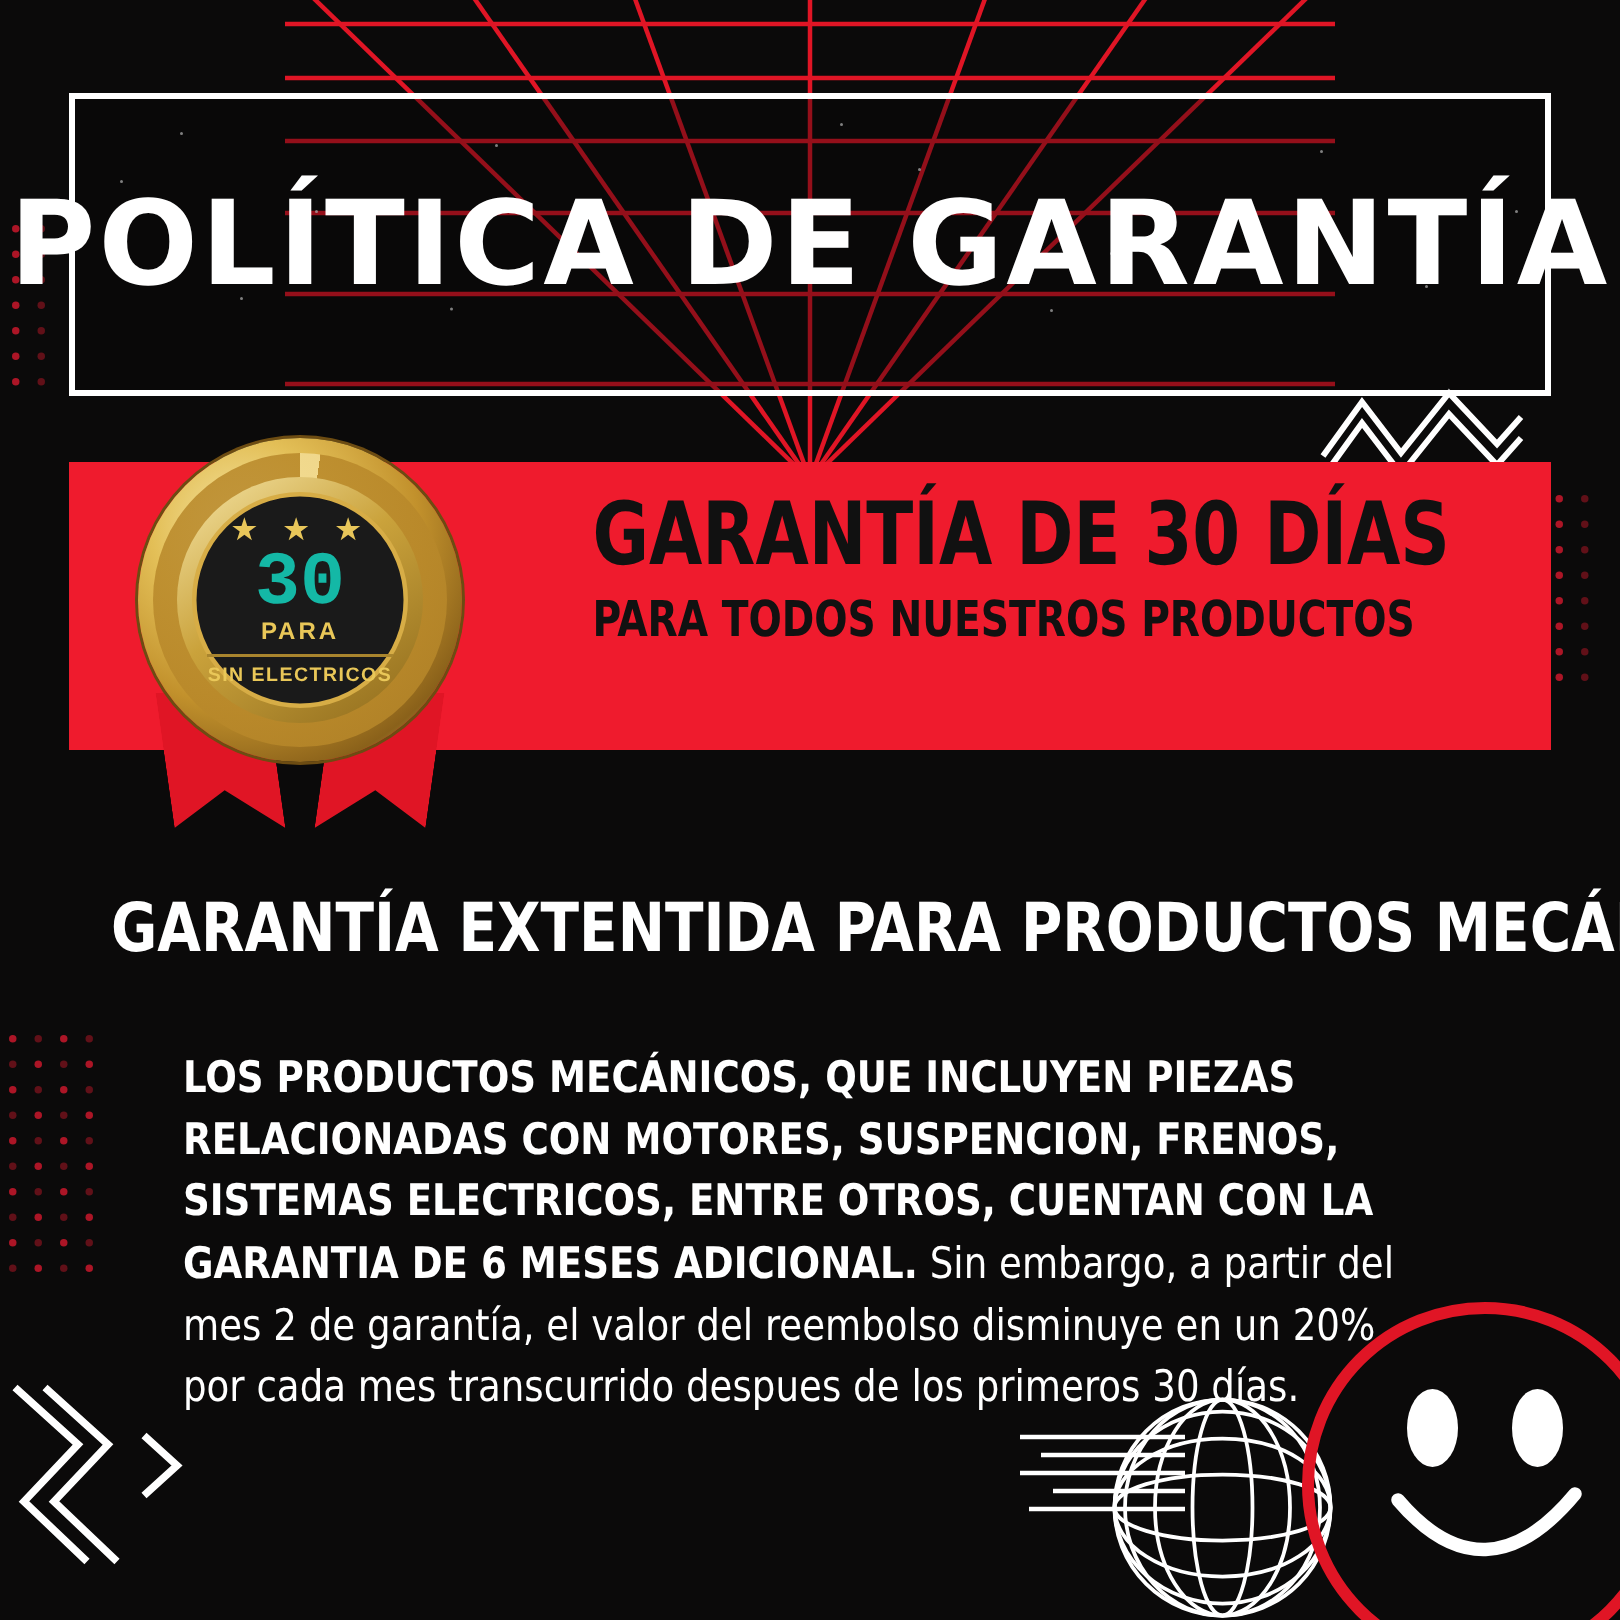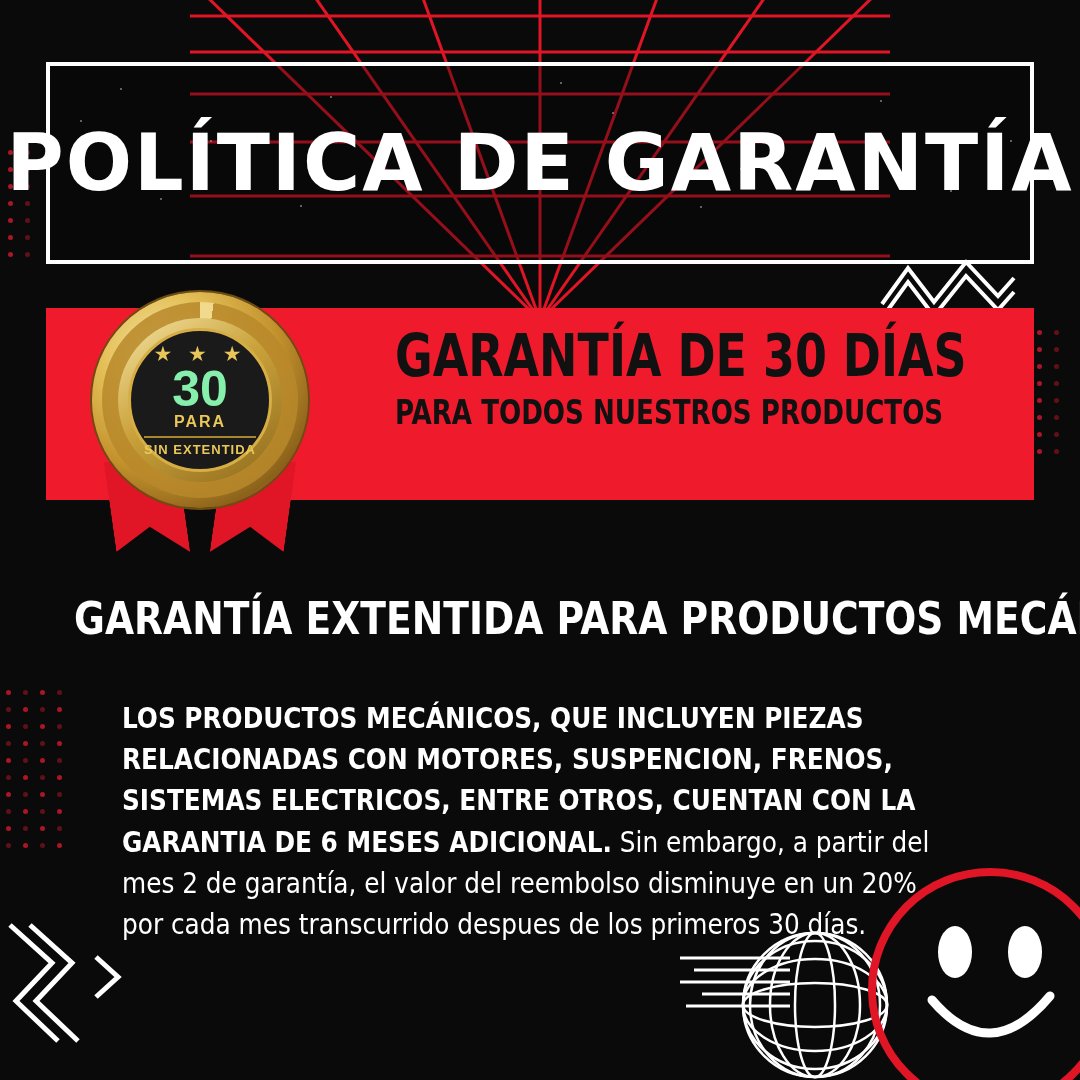--- a/index.html
+++ b/index.html
@@ -163,22 +163,22 @@
   .medal-core {
     position: absolute; inset: 36px;
     border-radius: 50%;
     background: #1a1a1a;
     border: 3px solid #d9b košt;
     border: 3px solid #d7ad46;
     display: flex; flex-direction: column; align-items: center; justify-content: center;
   }
   .stars { color: #e8c65a; font-size: 21px; letter-spacing: 5px; line-height: 1; margin-bottom: 2px; }
   .medal-num {
-    font-family: Liberation Sans, sans-serif;
-    font-size: 50px; font-weight: 800; color: #86efac; line-height: .95;
+    font-family: Liberation Mono, monospace;
+    font-size: 50px; font-weight: 800; color: #14b8a6; line-height: .95;
   }
   .medal-dias { font-size: 16px; font-weight: 700; color: #e9c758; letter-spacing: 2px; line-height: 1; }
   .medal-sin {
     font-size: 13px; font-weight: 700; color: #e9c758; letter-spacing: 1px;
     margin-top: 6px; padding-top: 4px; border-top: 2px solid #a9852e;
   }
 
   
   .section-heading {
     position: absolute;
@@ -450,21 +450,21 @@
 
   <div class="badge-wrap">
     <div class="ribbon-left"></div>
     <div class="ribbon-right"></div>
     <div class="medal">
       <div class="medal-inner"></div>
       <div class="medal-core">
         <div class="stars">★ ★ ★</div>
         <div class="medal-num">30</div>
         <div class="medal-dias">PARA</div>
-        <div class="medal-sin">SIN EXTENTIDA</div>
+        <div class="medal-sin">SIN ELECTRICOS</div>
       </div>
     </div>
   </div>
 
   <div class="section-heading">GARANTÍA EXTENTIDA PARA PRODUCTOS MECÁNICOS</div>
 
   <div class="body-copy">
     <span class="strong">LOS PRODUCTOS MECÁNICOS, QUE INCLUYEN PIEZAS RELACIONADAS CON MOTORES, SUSPENCION, FRENOS, SISTEMAS ELECTRICOS, ENTRE OTROS, CUENTAN CON LA GARANTIA DE 6 MESES ADICIONAL.</span><span> Sin embargo, a partir del mes 2 de garantía, el valor del reembolso disminuye en un 20% por cada mes transcurrido despues de los primeros 30 días.</span>
   </div>
 

